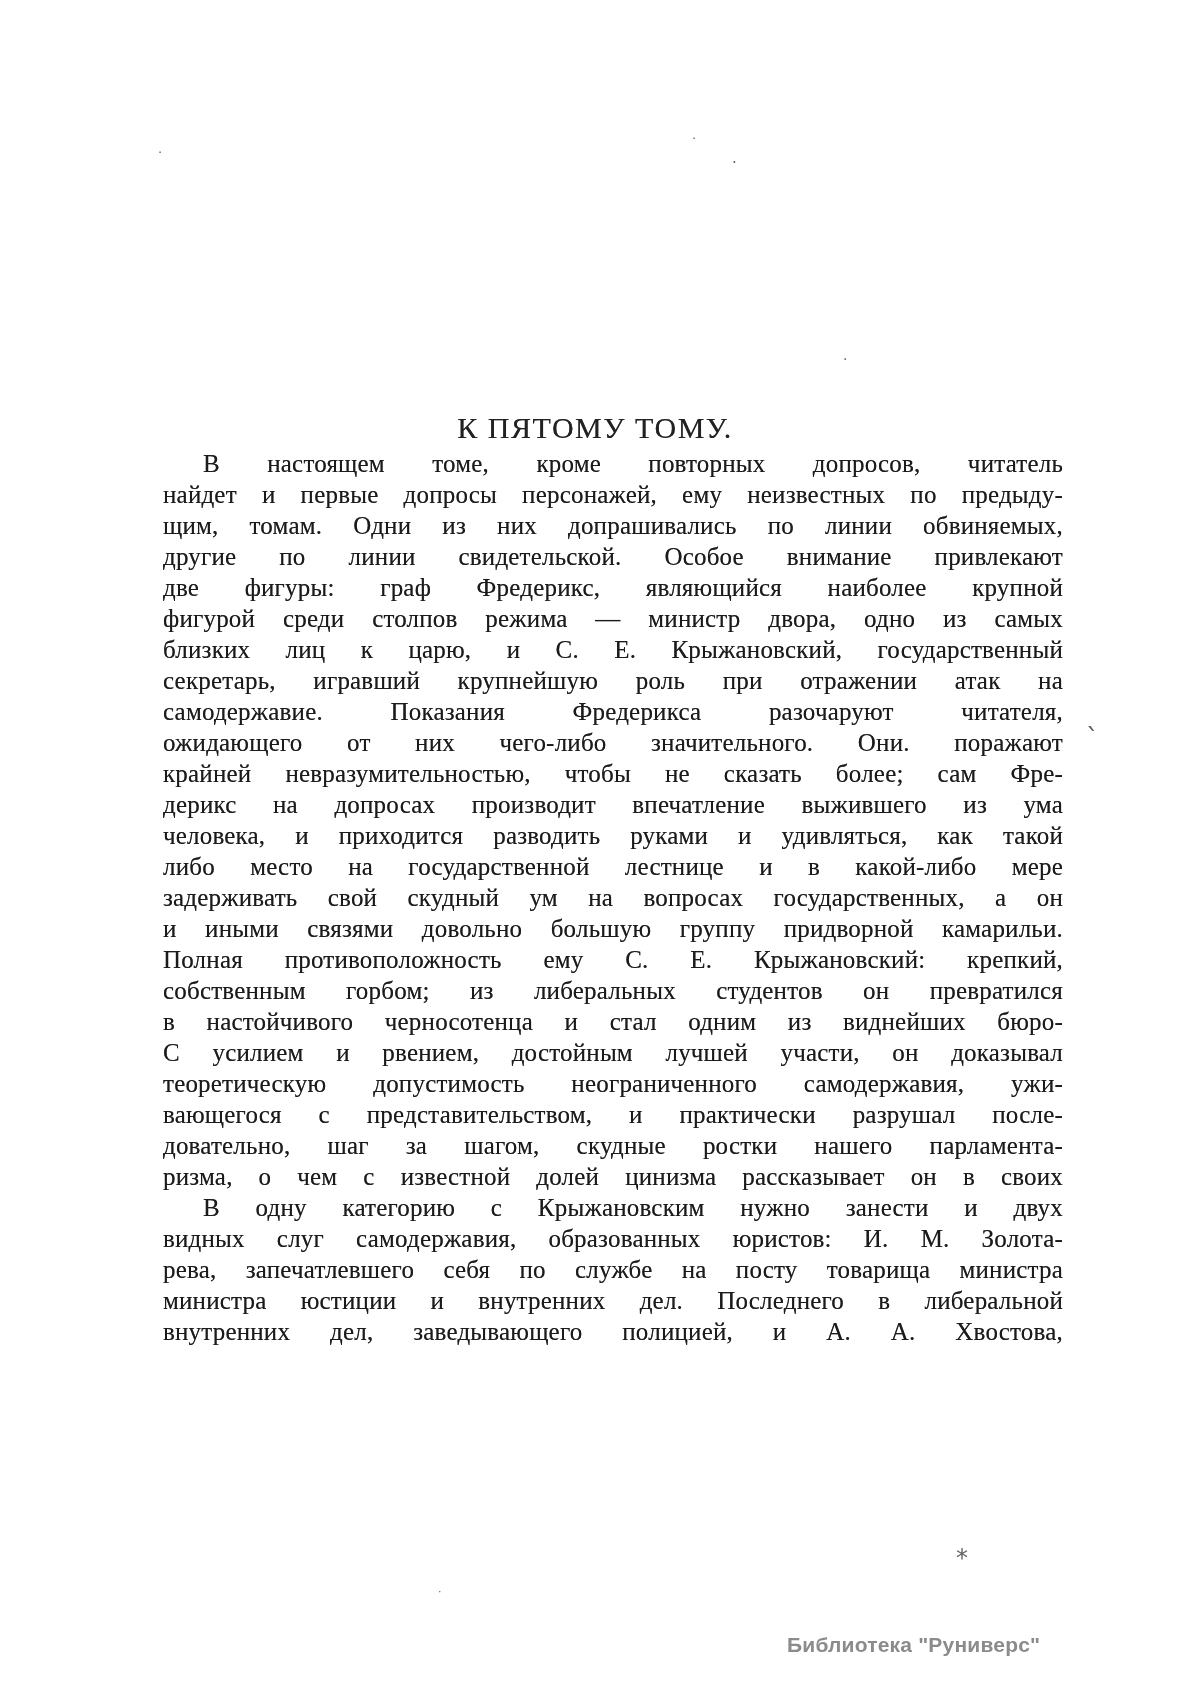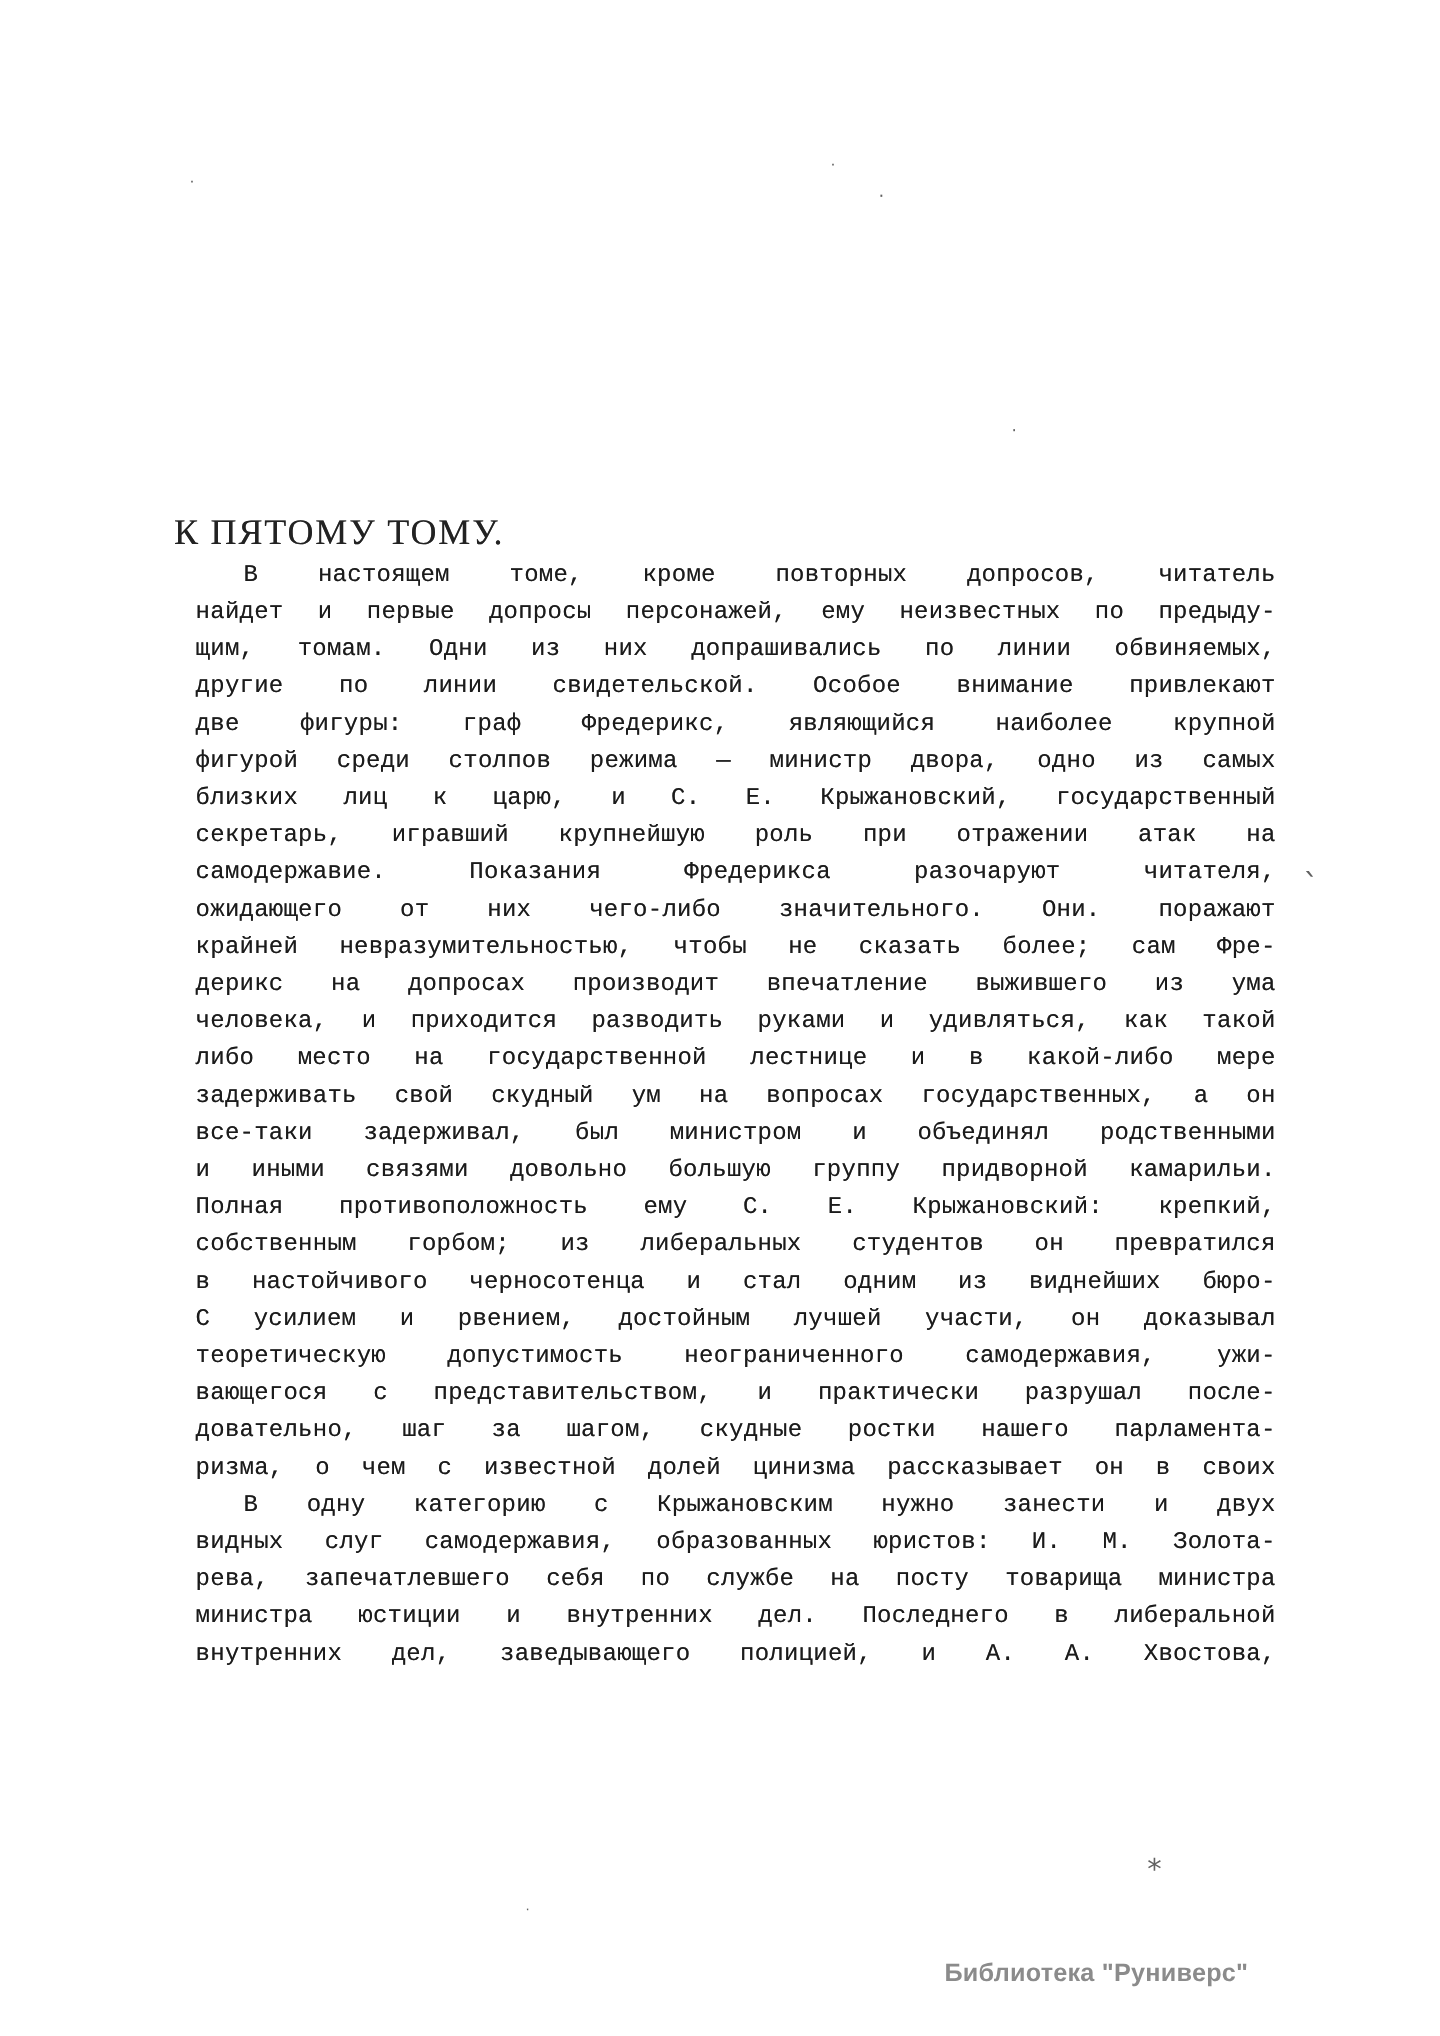--- a/index.html
+++ b/index.html
@@ -10,39 +10,39 @@
     height: 1697px;
     margin: 0 auto;
     background: #ffffff;
     overflow: hidden;
     font-family: "Liberation Serif", "DejaVu Serif", serif;
     color: #1b1b1b;
   }
   .title {
     position: absolute;
     left: 163px;
-    top: 426px;
+    top: 410px;
     width: 900px;
     margin: 0;
+    text-align: center;
     transform: translateX(-18px);
     font-size: 30px;
     font-weight: 400;
     letter-spacing: 1.5px;
     line-height: 36px;
     color: #222222;
     text-shadow: 0 0 0.4px rgba(0,0,0,0.55);
     white-space: nowrap;
   }
   .doc-body {
     position: absolute;
     left: 163px;
-    top: 464px;
+    top: 448px;
     width: 900px;
-    font-size: 20px;
-    font-family: Liberation Mono, monospace;
+    font-size: 25px;
   }
   .line {
     height: 31px;
     line-height: 31px;
     text-align: justify;
     text-align-last: justify;
     white-space: normal;
     text-shadow: 0 0 0.45px rgba(20,20,20,0.6);
     letter-spacing: 0.2px;
   }
@@ -83,21 +83,20 @@
       <div class="line">фигурой среди столпов режима — министр двора, одно из самых</div>
       <div class="line">близких лиц к царю, и С. Е. Крыжановский, государственный</div>
       <div class="line">секретарь, игравший крупнейшую роль при отражении атак на</div>
       <div class="line">самодержавие. Показания Фредерикса разочаруют читателя,</div>
       <div class="line">ожидающего от них чего-либо значительного. Они. поражают</div>
       <div class="line">крайней невразумительностью, чтобы не сказать более; сам Фре-</div>
       <div class="line">дерикс на допросах производит впечатление выжившего из ума</div>
       <div class="line">человека, и приходится разводить руками и удивляться, как такой</div>
       <div class="line">либо место на государственной лестнице и в какой-либо мере</div>
       <div class="line">задерживать свой скудный ум на вопросах государственных, а он</div>
-      <div class="line">все-таки задерживал, был министром и объединял родственными</div>
       <div class="line">и иными связями довольно большую группу придворной камарильи.</div>
       <div class="line">Полная противоположность ему С. Е. Крыжановский: крепкий,</div>
       <div class="line">собственным горбом; из либеральных студентов он превратился</div>
       <div class="line">в настойчивого черносотенца и стал одним из виднейших бюро-</div>
       <div class="line">С усилием и рвением, достойным лучшей участи, он доказывал</div>
       <div class="line">теоретическую допустимость неограниченного самодержавия, ужи-</div>
       <div class="line">вающегося с представительством, и практически разрушал после-</div>
       <div class="line">довательно, шаг за шагом, скудные ростки нашего парламента-</div>
       <div class="line">ризма, о чем с известной долей цинизма рассказывает он в своих</div>
       <div class="line indent">В одну категорию с Крыжановским  нужно  занести  и  двух</div>

